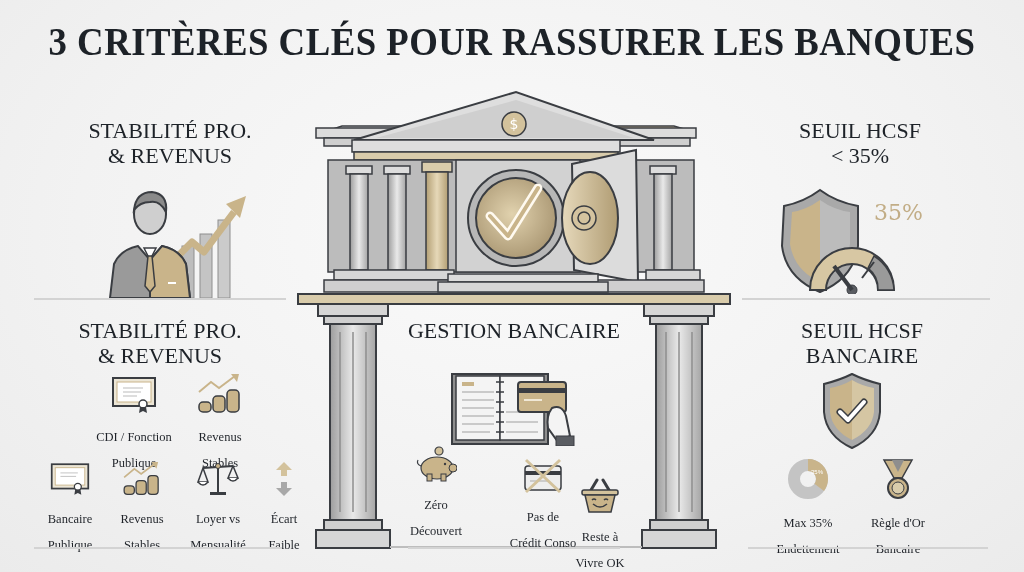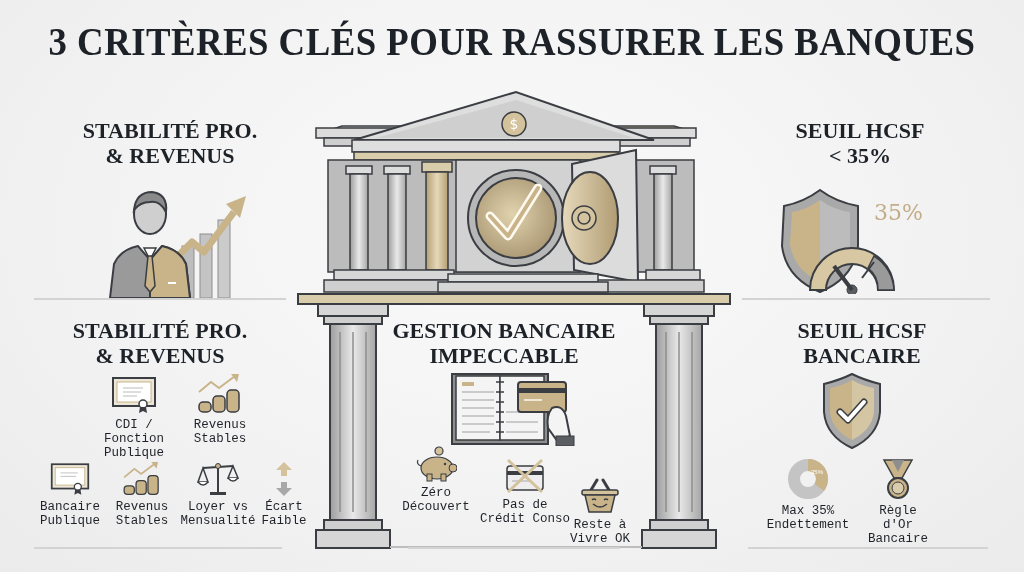--- a/index.html
+++ b/index.html
@@ -12,26 +12,26 @@
   }
   .serif { font-family: "DejaVu Serif", "Liberation Serif", serif; }
   .abs { position: absolute; }
   .title {
     top: 18px; left: 0; width: 1024px; text-align: center;
     font-family: "Liberation Serif", serif; font-weight: bold;
     font-size: 40px; letter-spacing: 0.5px; color: #1d2228;
     transform: scaleX(0.92);
   }
   .heading {
-    font-family: "Liberation Serif", serif; font-weight: bold;
+    font-family: "Liberation Serif", serif; font-weight: normal;
     font-size: 22px; line-height: 25px; text-align: center; color: #1d2228;
   }
   .label {
-    font-family: Liberation Mono, monospace; font-size: 12.5px;
-    line-height: 14px; text-align: center; color: #1f2329;
+    font-family: Liberation Serif, serif; font-size: 12.5px;
+    line-height: 14px; text-align: center; color: #1f2329; margin-top: 12px;
   }
   .divider { height: 2px; background: #d3d3d3; }
   .item { display: flex; flex-direction: column; align-items: center; }
   .item svg { display: block; margin-bottom: 4px; }
 </style>
 </head>
 <body>
 
 <div class="abs title">3 CRITÈRES CLÉS POUR RASSURER LES BANQUES</div>
 
@@ -241,23 +241,22 @@
 <div class="abs item" style="left:262px; top:462px; width:44px;">
   <svg width="20" height="34" viewBox="0 0 20 34">
     <polygon points="10,0 18,8 13,8 13,14 7,14 7,8 2,8" fill="#d3c29c"></polygon>
     <polygon points="10,34 18,26 13,26 13,20 7,20 7,26 2,26" fill="#a8a8a8"></polygon>
   </svg>
   <div class="label">Écart</div>
   <div class="label">Faible</div>
 </div>
 <div class="abs divider" style="left:34px; top:547px; width:248px;"></div>
 
-<div class="abs heading" style="left:384px; top:318px; width:240px;">
+<div class="abs heading" style="left:394px; top:318px; width:240px;">
   <div>GESTION BANCAIRE</div>
-  <div>IMPECCABLE</div>
 </div>
 <svg class="abs" style="left:450px; top:372px;" width="140" height="74" viewBox="0 0 140 74">
   <rect x="2" y="2" width="96" height="70" fill="#8e8e8e" stroke="#3a3d42" stroke-width="2"></rect>
   <rect x="6" y="4" width="44" height="64" fill="#f4f4f4" stroke="#3a3d42" stroke-width="1.5"></rect>
   <rect x="50" y="4" width="44" height="64" fill="#f4f4f4" stroke="#3a3d42" stroke-width="1.5"></rect>
   <rect x="12" y="10" width="12" height="4" fill="#c9b48a"></rect>
   <g stroke="#bdbdbd" stroke-width="1.5">
     <line x1="12" y1="20" x2="44" y2="20"></line>
       <line x1="12" y1="28" x2="44" y2="28"></line>
       <line x1="12" y1="36" x2="44" y2="36"></line>
@@ -289,21 +288,21 @@
     <ellipse cx="22" cy="22" rx="16" ry="11" fill="#c9b48a" stroke="#3a3d42" stroke-width="1.2"></ellipse>
     <rect x="12" y="28" width="5" height="7" fill="#c9b48a" stroke="#3a3d42"></rect>
     <rect x="26" y="28" width="5" height="7" fill="#c9b48a" stroke="#3a3d42"></rect>
     <ellipse cx="38" cy="22" rx="4" ry="4" fill="#c9b48a" stroke="#3a3d42"></ellipse>
     <path d="M6 20 Q1 18 3 14" fill="none" stroke="#3a3d42" stroke-width="1.2"></path>
     <circle cx="30" cy="18" r="1.2" fill="#3a3d42"></circle>
   </svg>
   <div class="label">Zéro</div>
   <div class="label">Découvert</div>
 </div>
-<div class="abs item" style="left:480px; top:458px; width:90px;justify-content:center;">
+<div class="abs item" style="left:498px; top:458px; width:90px;justify-content:center;">
   <svg width="42" height="36" viewBox="0 0 42 36">
     <rect x="3" y="8" width="36" height="24" rx="3" fill="#eee" stroke="#3a3d42" stroke-width="1.5"></rect>
     <rect x="3" y="13" width="36" height="4" fill="#3a3d42"></rect>
     <line x1="8" y1="23" x2="26" y2="23" stroke="#aaa"></line>
     <line x1="4" y1="2" x2="38" y2="34" stroke="#d3c29c" stroke-width="3"></line>
     <line x1="38" y1="2" x2="4" y2="34" stroke="#d3c29c" stroke-width="3"></line>
   </svg>
   <div class="label">Pas de</div>
   <div class="label">Crédit Conso</div>
 </div>

